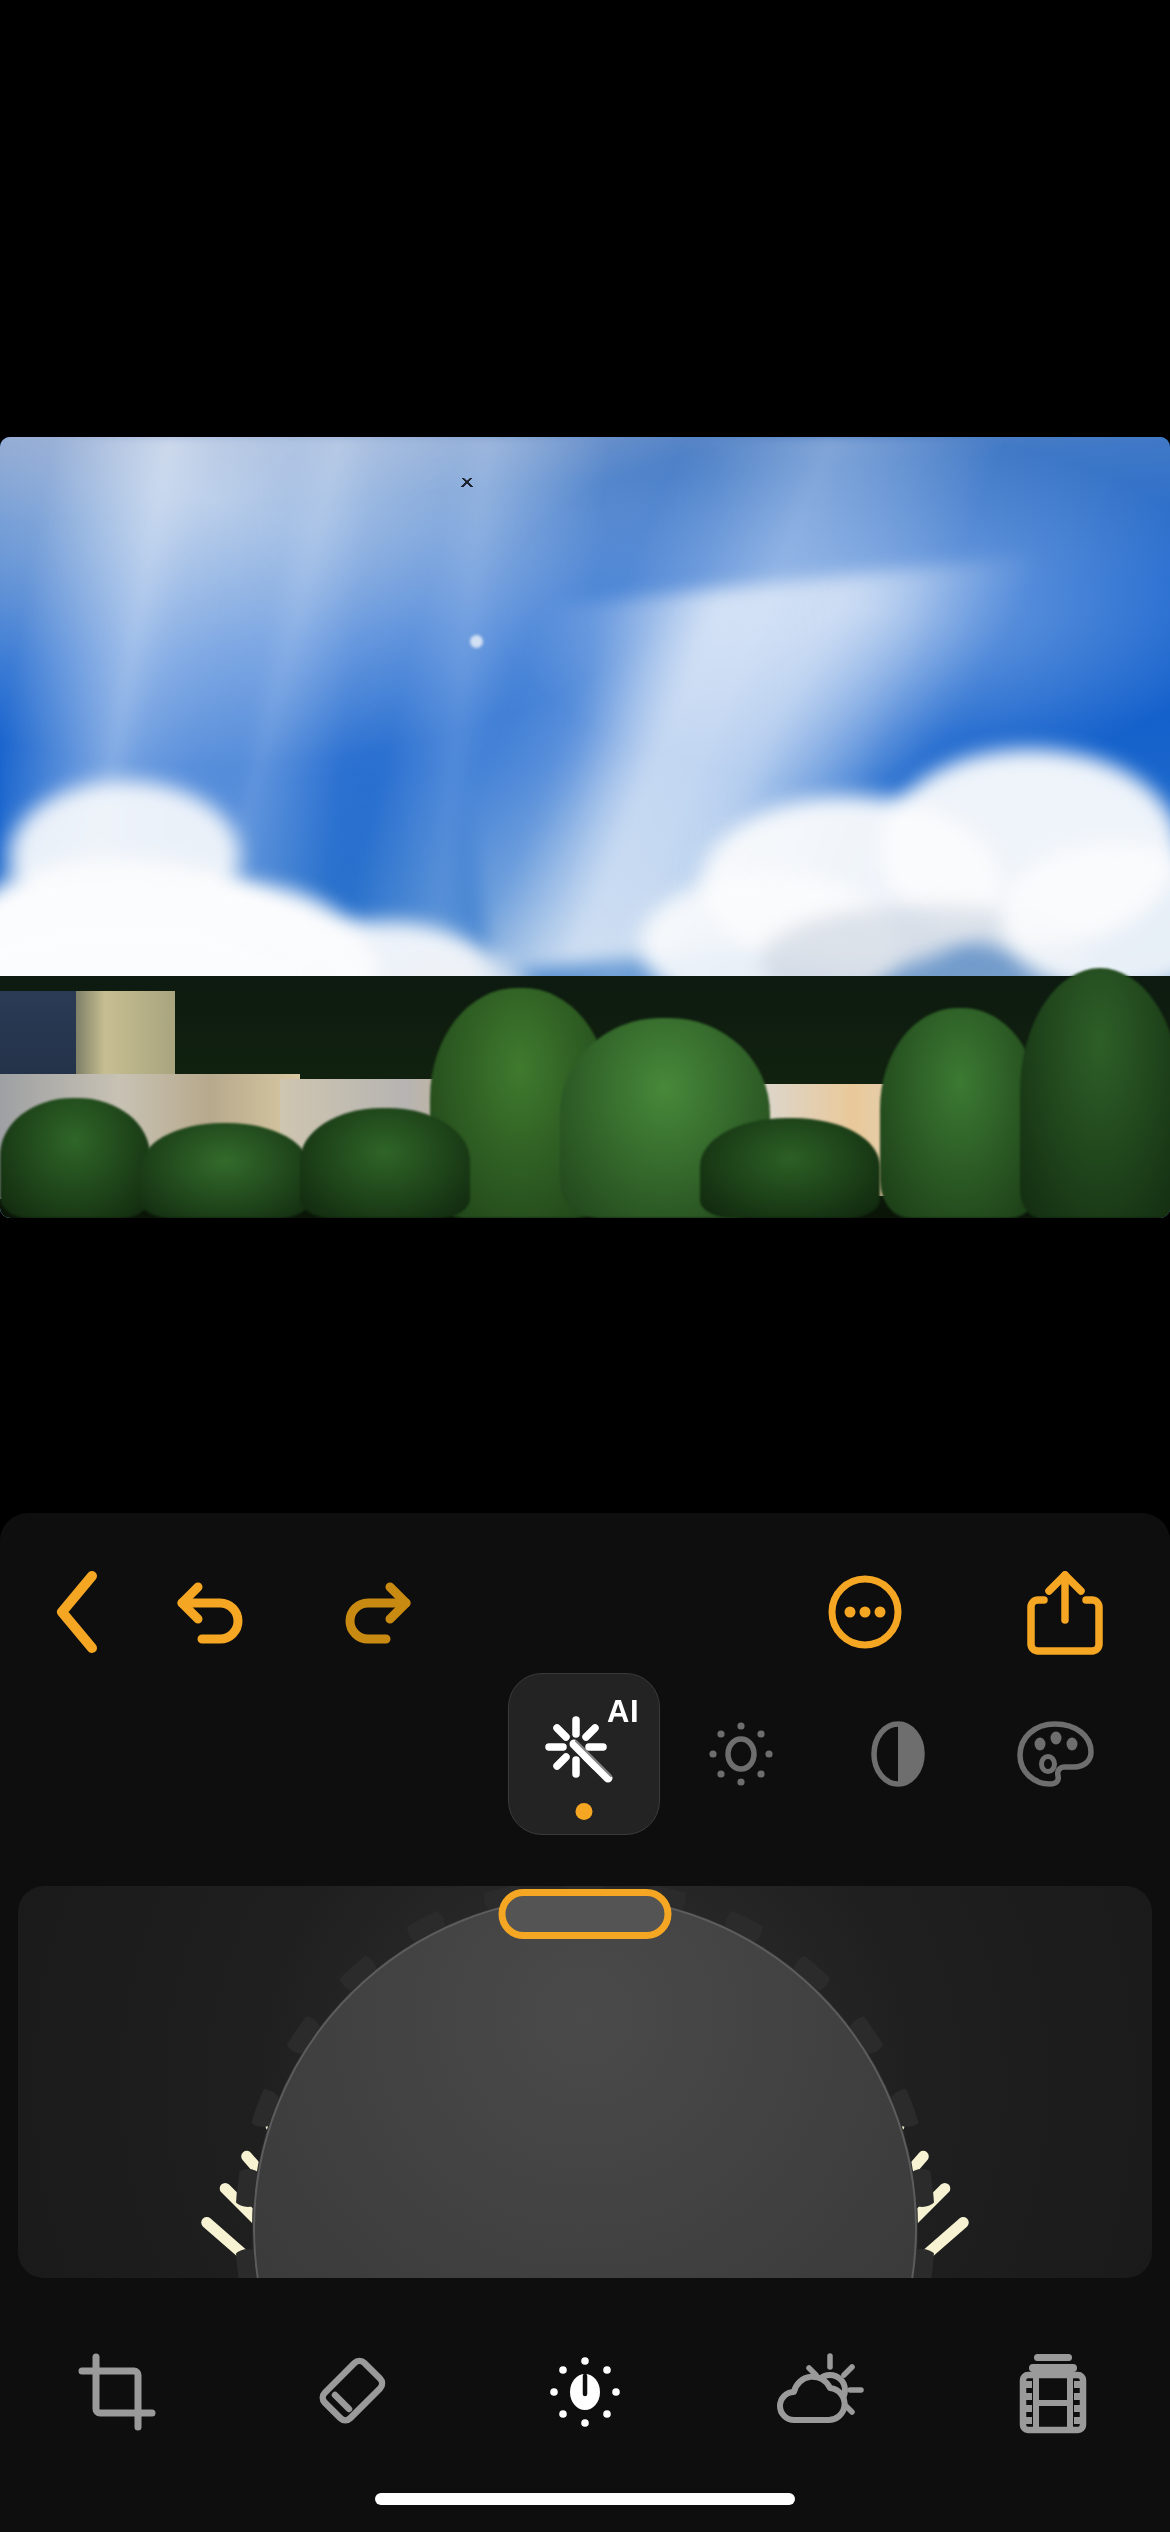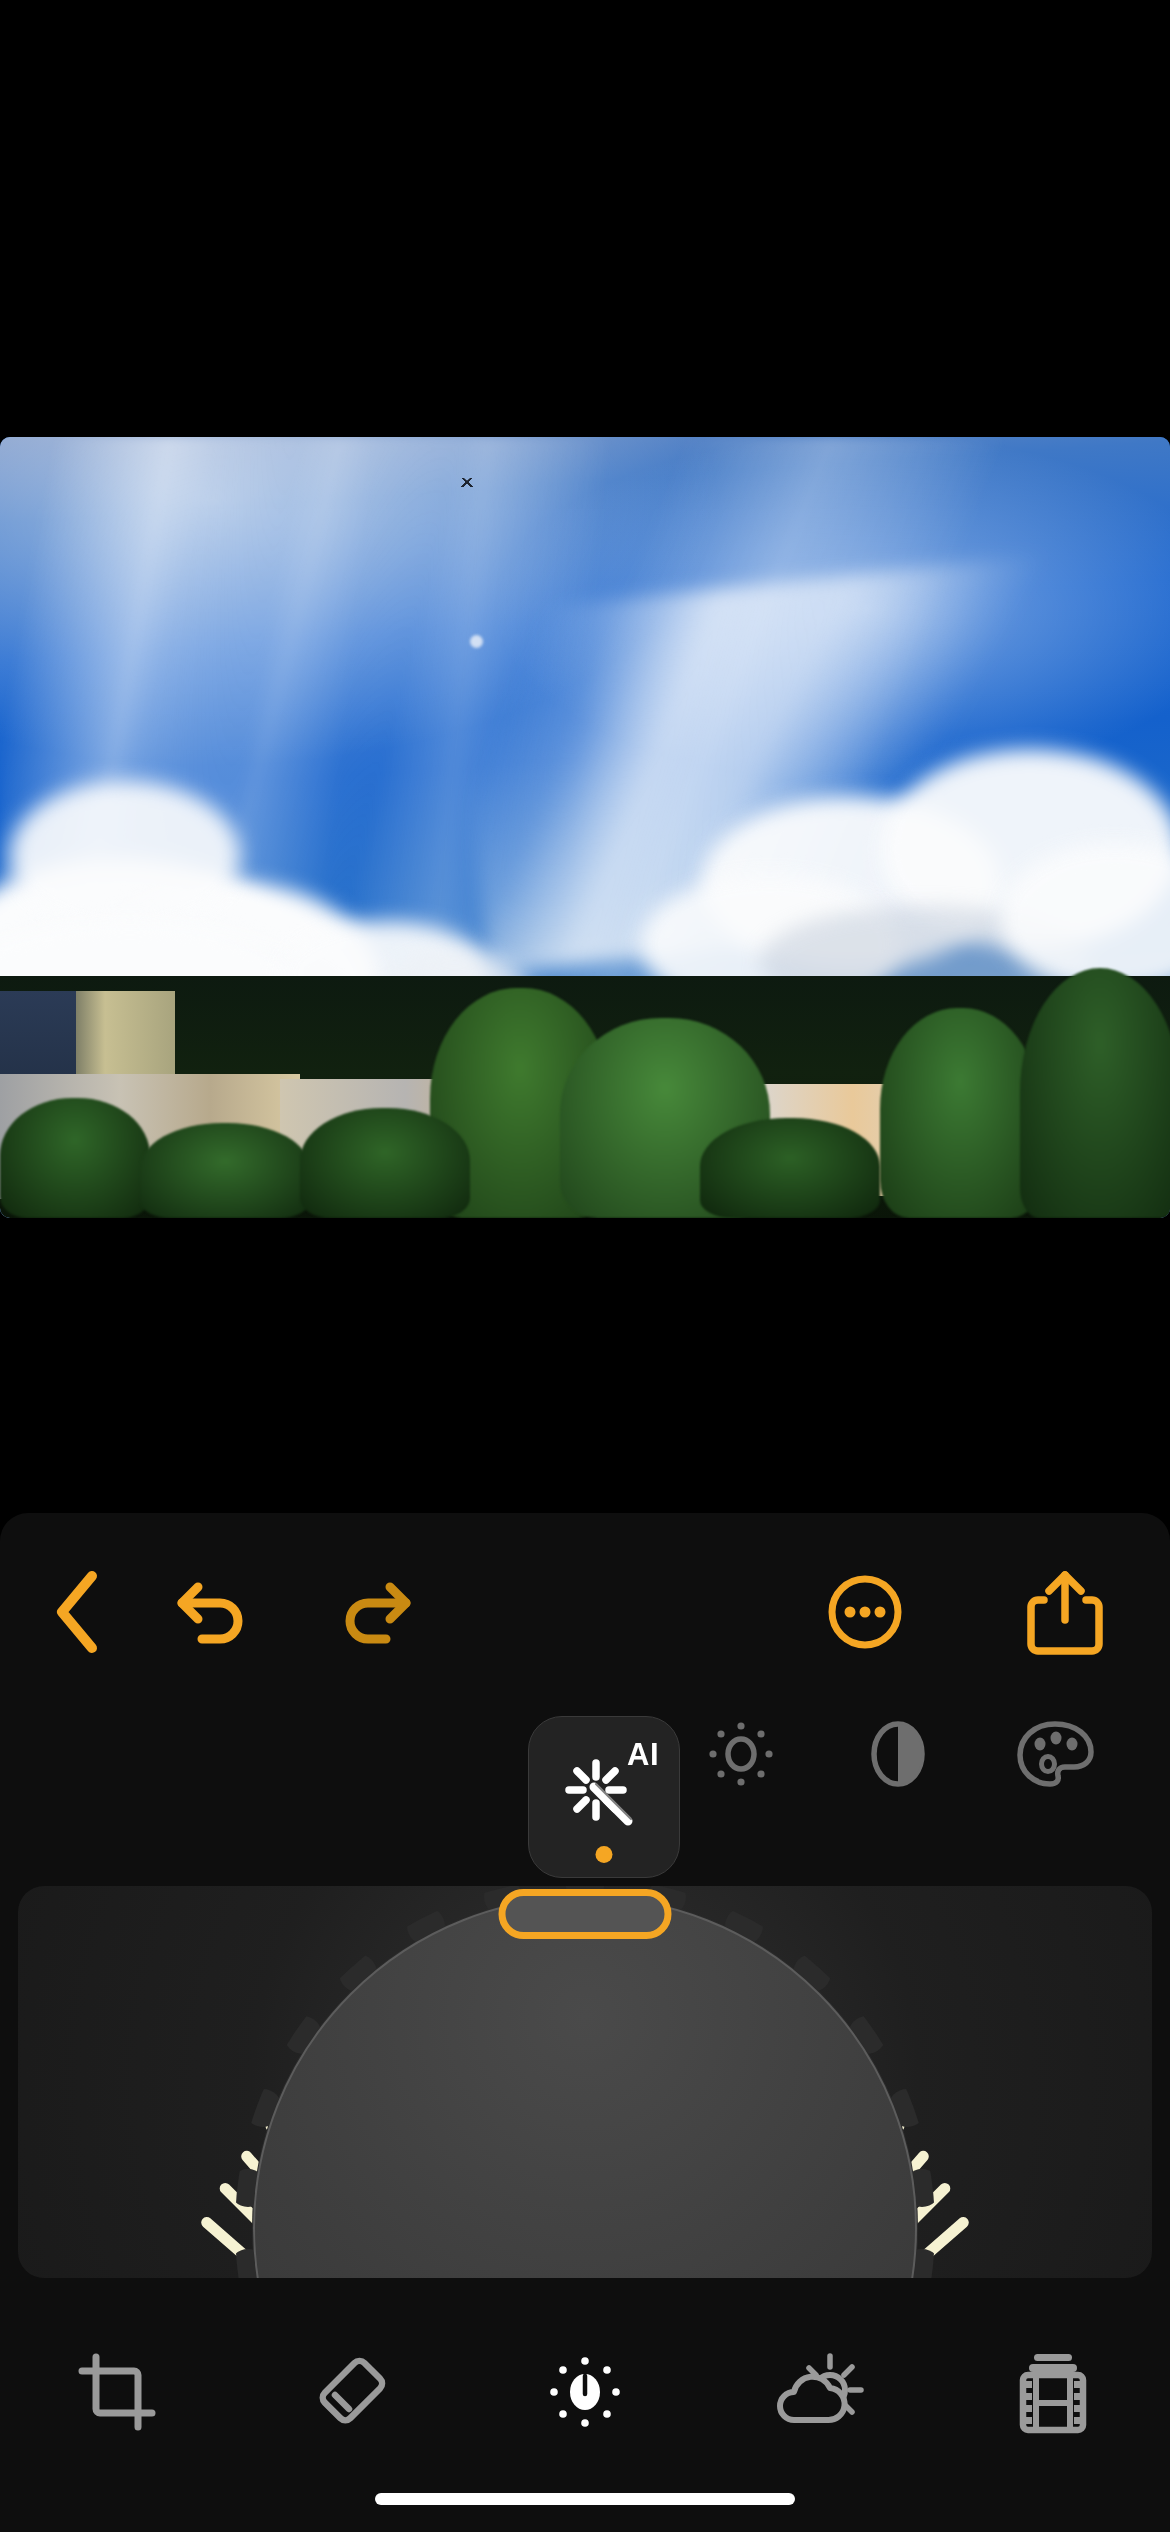--- a/index.html
+++ b/index.html
@@ -141,21 +141,21 @@
     position:absolute; top:0;
     width:152px; height:162px;
     display:flex; align-items:center; justify-content:center;
     cursor:pointer;
   }
   .mode-item.selected {
     background:#232323;
     border-radius:34px;
     border:1px solid #3a3a3a;
   }
-  #mode-ai { left:528px;margin-top:43px; }
+  #mode-ai { left:508px; }
   #mode-brightness { left:665px; }
   #mode-contrast { left:822px; }
   #mode-color { left:979px; }
   .ai-label {
     position:absolute; right:20px; top:22px;
     font-size:31px; font-weight:600; color:#fff;
     letter-spacing:.5px; line-height:1;
   }
   .mode-dot {
     position:absolute; left:50%; bottom:14px;

